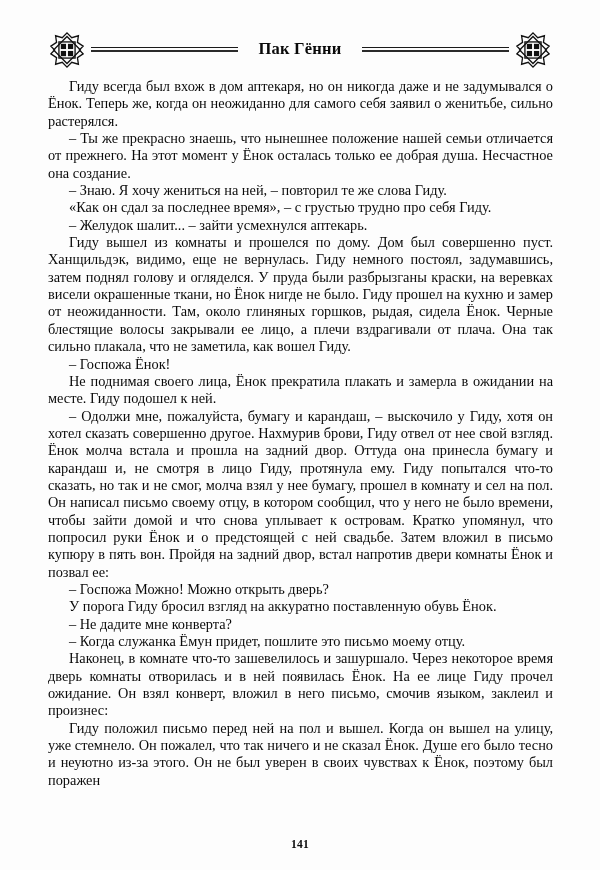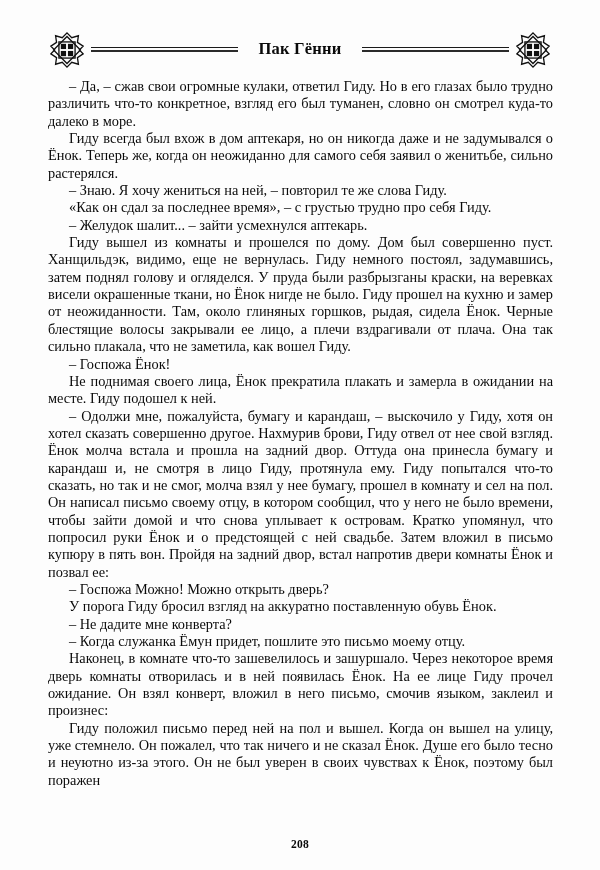--- a/index.html
+++ b/index.html
@@ -153,32 +153,32 @@
           <rect x="13.5" y="13.5" width="5.5" height="5.5"></rect>
           <rect x="21" y="13.5" width="5.5" height="5.5"></rect>
           <rect x="13.5" y="21" width="5.5" height="5.5"></rect>
           <rect x="21" y="21" width="5.5" height="5.5"></rect>
         </g>
       </svg>
     </span>
   </div>
 
   <div class="body-text">
-    <p>– Да, – сжав свои огромные кулаки, ответил Гиду. Но в его глазах было трудно различить что-то конкретное, взгляд его был туманен, словно он смотрел куда-то далеко в море.</p>
     <p>Гиду всегда был вхож в дом аптекаря, но он никогда даже и не задумывался о Ёнок. Теперь же, когда он неожиданно для самого себя заявил о женитьбе, сильно растерялся.</p>
+    <p>– Ты же прекрасно знаешь, что нынешнее положение нашей семьи отличается от прежнего. На этот момент у Ёнок осталась только ее добрая душа. Несчастное она создание.</p>
     <p>– Знаю. Я хочу жениться на ней, – повторил те же слова Гиду.</p>
     <p>«Как он сдал за последнее время», – с грустью трудно про себя Гиду.</p>
     <p>– Желудок шалит... – зайти усмехнулся аптекарь.</p>
     <p>Гиду вышел из комнаты и прошелся по дому. Дом был совершенно пуст. Ханщильдэк, видимо, еще не вернулась. Гиду немного постоял, задумавшись, затем поднял голову и огляделся. У пруда были разбрызганы краски, на веревках висели окрашенные ткани, но Ёнок нигде не было. Гиду прошел на кухню и замер от неожиданности. Там, около глиняных горшков, рыдая, сидела Ёнок. Черные блестящие волосы закрывали ее лицо, а плечи вздрагивали от плача. Она так сильно плакала, что не заметила, как вошел Гиду.</p>
     <p>– Госпожа Ёнок!</p>
     <p>Не поднимая своего лица, Ёнок прекратила плакать и замерла в ожидании на месте. Гиду подошел к ней.</p>
     <p>– Одолжи мне, пожалуйста, бумагу и карандаш, – выскочило у Гиду, хотя он хотел сказать совершенно другое. Нахмурив брови, Гиду отвел от нее свой взгляд. Ёнок молча встала и прошла на задний двор. Оттуда она принесла бумагу и карандаш и, не смотря в лицо Гиду, протянула ему. Гиду попытался что-то сказать, но так и не смог, молча взял у нее бумагу, прошел в комнату и сел на пол. Он написал письмо своему отцу, в котором сообщил, что у него не было времени, чтобы зайти домой и что снова уплывает к островам. Кратко упомянул, что попросил руки Ёнок и о предстоящей с ней свадьбе. Затем вложил в письмо купюру в пять вон. Пройдя на задний двор, встал напротив двери комнаты Ёнок и позвал ее:</p>
     <p>– Госпожа Можно! Можно открыть дверь?</p>
     <p>У порога Гиду бросил взгляд на аккуратно поставленную обувь Ёнок.</p>
     <p>– Не дадите мне конверта?</p>
     <p>– Когда служанка Ёмун придет, пошлите это письмо моему отцу.</p>
     <p>Наконец, в комнате что-то зашевелилось и зашуршало. Через некоторое время дверь комнаты отворилась и в ней появилась Ёнок. На ее лице Гиду прочел ожидание. Он взял конверт, вложил в него письмо, смочив языком, заклеил и произнес:</p>
     <p>Гиду положил письмо перед ней на пол и вышел. Когда он вышел на улицу, уже стемнело. Он пожалел, что так ничего и не сказал Ёнок. Душе его было тесно и неуютно из-за этого. Он не был уверен в своих чувствах к Ёнок, поэтому был поражен</p>
   </div>
 
-  <div class="folio">208</div>
+  <div class="folio">141</div>
 
 </div>
 
 </body></html>

